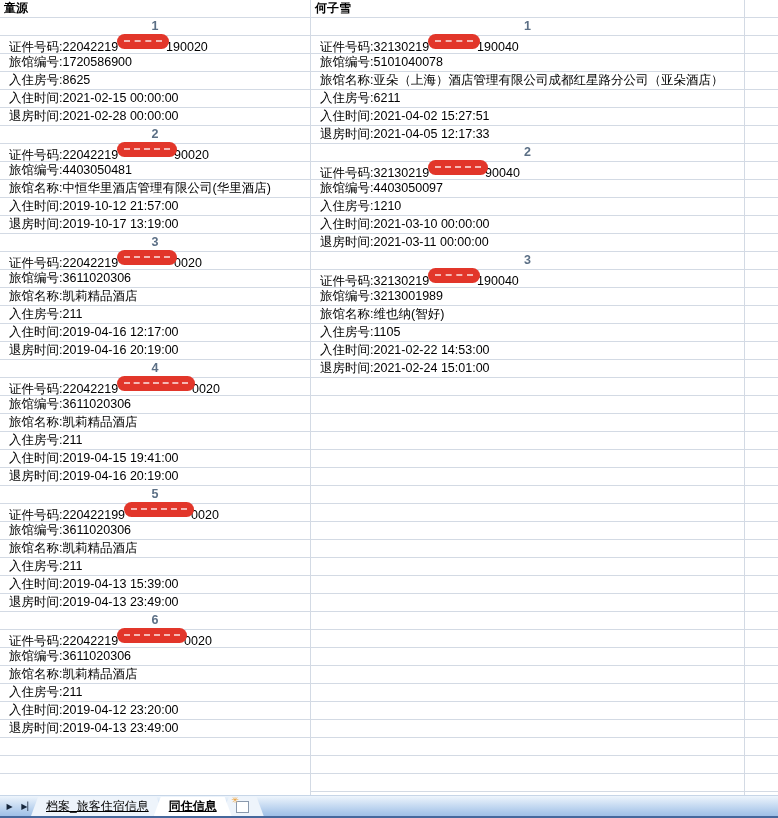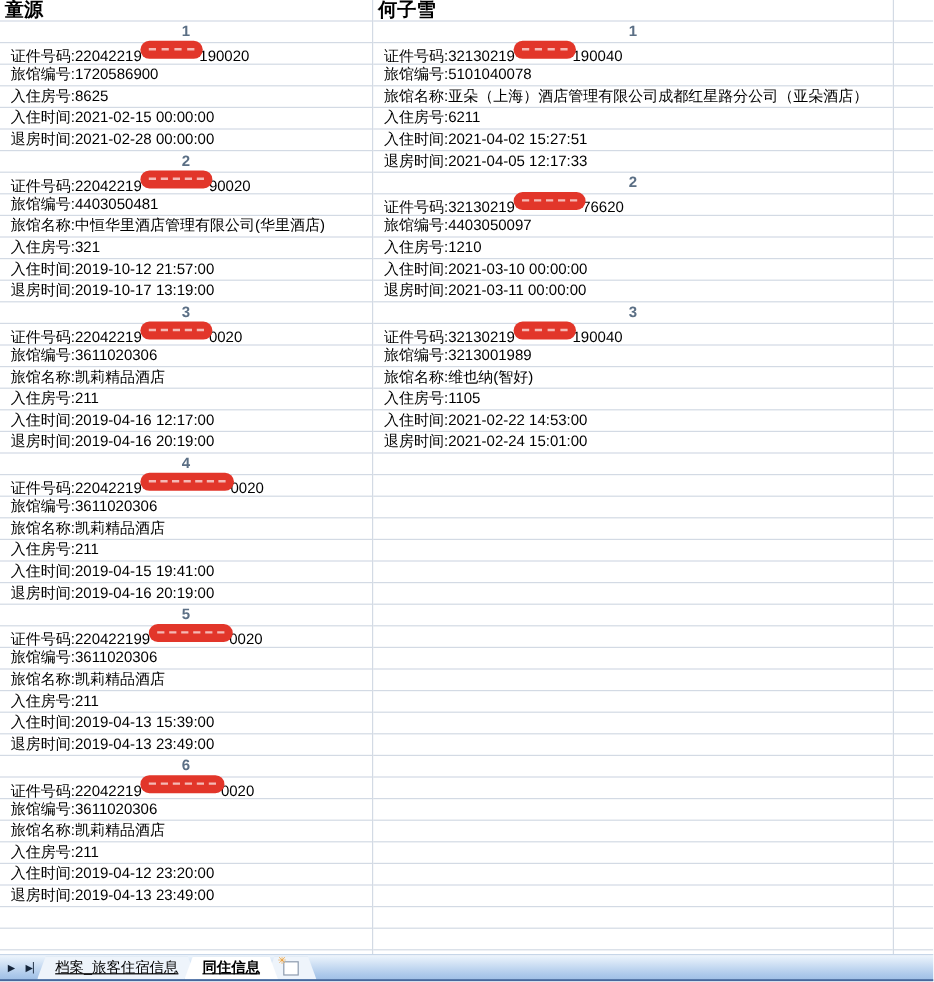--- a/index.html
+++ b/index.html
@@ -13,21 +13,21 @@
 
   
   .sheet{display:flex;height:795px;overflow:hidden;background:#fff;}
   .col{box-sizing:border-box;border-right:1px solid var(--grid);overflow:visible;}
   #col-0{width:311px;}
   #col-1{width:434px;}
   #col-2{flex:1;border-right:none;}
   .row{height:18px;box-sizing:border-box;border-bottom:1px solid var(--grid);
        line-height:17px;font-size:12.5px;color:#000;white-space:nowrap;
        padding-left:9px;overflow:visible;}
-  .header-row{font-weight:bold;font-size:16px;padding-left:4px;}
+  .header-row{font-weight:bold;font-size:12px;padding-left:4px;}
   .num-row{text-align:center;padding-left:0;}
   .num{color:var(--num);font-weight:bold;font-size:12.5px;}
   .lbl,.val{display:inline;}
   .overflow{position:relative;z-index:2;background:#fff;}
 
   
   .redact{display:inline-block;height:15px;border-radius:8px;background:var(--red);
           position:relative;top:-2px;margin:0 -3px 0 -1px;vertical-align:baseline;z-index:3;}
   .redact::after{content:"";position:absolute;left:7px;right:7px;top:6px;
           border-top:2px dashed rgba(255,255,255,0.65);}
@@ -67,21 +67,20 @@
         <div class="row num-row"><span class="num">1</span></div>
         <div class="row field-row"><span class="lbl">证件号码:</span><span class="val">22042219</span><span class="redact redact-narrow"></span><span class="val">190020</span></div>
         <div class="row field-row"><span class="lbl">旅馆编号:</span><span class="val">1720586900</span></div>
         <div class="row field-row"><span class="lbl">入住房号:</span><span class="val">8625</span></div>
         <div class="row field-row"><span class="lbl">入住时间:</span><span class="val">2021-02-15 00:00:00</span></div>
         <div class="row field-row"><span class="lbl">退房时间:</span><span class="val">2021-02-28 00:00:00</span></div>
         <div class="row num-row"><span class="num">2</span></div>
         <div class="row field-row"><span class="lbl">证件号码:</span><span class="val">22042219</span><span class="redact redact-medium"></span><span class="val">90020</span></div>
         <div class="row field-row"><span class="lbl">旅馆编号:</span><span class="val">4403050481</span></div>
         <div class="row field-row"><span class="lbl">旅馆名称:</span><span class="val overflow">中恒华里酒店管理有限公司(华里酒店)</span></div>
-        <div class="row field-row"><span class="lbl">入住房号:</span><span class="val">321</span></div>
         <div class="row field-row"><span class="lbl">入住时间:</span><span class="val">2019-10-12 21:57:00</span></div>
         <div class="row field-row"><span class="lbl">退房时间:</span><span class="val">2019-10-17 13:19:00</span></div>
         <div class="row num-row"><span class="num">3</span></div>
         <div class="row field-row"><span class="lbl">证件号码:</span><span class="val">22042219</span><span class="redact redact-medium"></span><span class="val">0020</span></div>
         <div class="row field-row"><span class="lbl">旅馆编号:</span><span class="val">3611020306</span></div>
         <div class="row field-row"><span class="lbl">旅馆名称:</span><span class="val overflow">凯莉精品酒店</span></div>
         <div class="row field-row"><span class="lbl">入住房号:</span><span class="val">211</span></div>
         <div class="row field-row"><span class="lbl">入住时间:</span><span class="val">2019-04-16 12:17:00</span></div>
         <div class="row field-row"><span class="lbl">退房时间:</span><span class="val">2019-04-16 20:19:00</span></div>
         <div class="row num-row"><span class="num">4</span></div>
@@ -111,21 +110,21 @@
     <div class="col" id="col-1">
         <div class="row header-row"><span class="person">何子雪</span></div>
         <div class="row num-row"><span class="num">1</span></div>
         <div class="row field-row"><span class="lbl">证件号码:</span><span class="val">32130219</span><span class="redact redact-narrow"></span><span class="val">190040</span></div>
         <div class="row field-row"><span class="lbl">旅馆编号:</span><span class="val">5101040078</span></div>
         <div class="row field-row"><span class="lbl">旅馆名称:</span><span class="val overflow">亚朵（上海）酒店管理有限公司成都红星路分公司（亚朵酒店）</span></div>
         <div class="row field-row"><span class="lbl">入住房号:</span><span class="val">6211</span></div>
         <div class="row field-row"><span class="lbl">入住时间:</span><span class="val">2021-04-02 15:27:51</span></div>
         <div class="row field-row"><span class="lbl">退房时间:</span><span class="val">2021-04-05 12:17:33</span></div>
         <div class="row num-row"><span class="num">2</span></div>
-        <div class="row field-row"><span class="lbl">证件号码:</span><span class="val">32130219</span><span class="redact redact-medium"></span><span class="val">76620</span></div>
+        <div class="row field-row"><span class="lbl">证件号码:</span><span class="val">32130219</span><span class="redact redact-medium"></span><span class="val">90040</span></div>
         <div class="row field-row"><span class="lbl">旅馆编号:</span><span class="val">4403050097</span></div>
         <div class="row field-row"><span class="lbl">入住房号:</span><span class="val">1210</span></div>
         <div class="row field-row"><span class="lbl">入住时间:</span><span class="val">2021-03-10 00:00:00</span></div>
         <div class="row field-row"><span class="lbl">退房时间:</span><span class="val">2021-03-11 00:00:00</span></div>
         <div class="row num-row"><span class="num">3</span></div>
         <div class="row field-row"><span class="lbl">证件号码:</span><span class="val">32130219</span><span class="redact redact-narrow"></span><span class="val">190040</span></div>
         <div class="row field-row"><span class="lbl">旅馆编号:</span><span class="val">3213001989</span></div>
         <div class="row field-row"><span class="lbl">旅馆名称:</span><span class="val overflow">维也纳(智好)</span></div>
         <div class="row field-row"><span class="lbl">入住房号:</span><span class="val">1105</span></div>
         <div class="row field-row"><span class="lbl">入住时间:</span><span class="val">2021-02-22 14:53:00</span></div>

